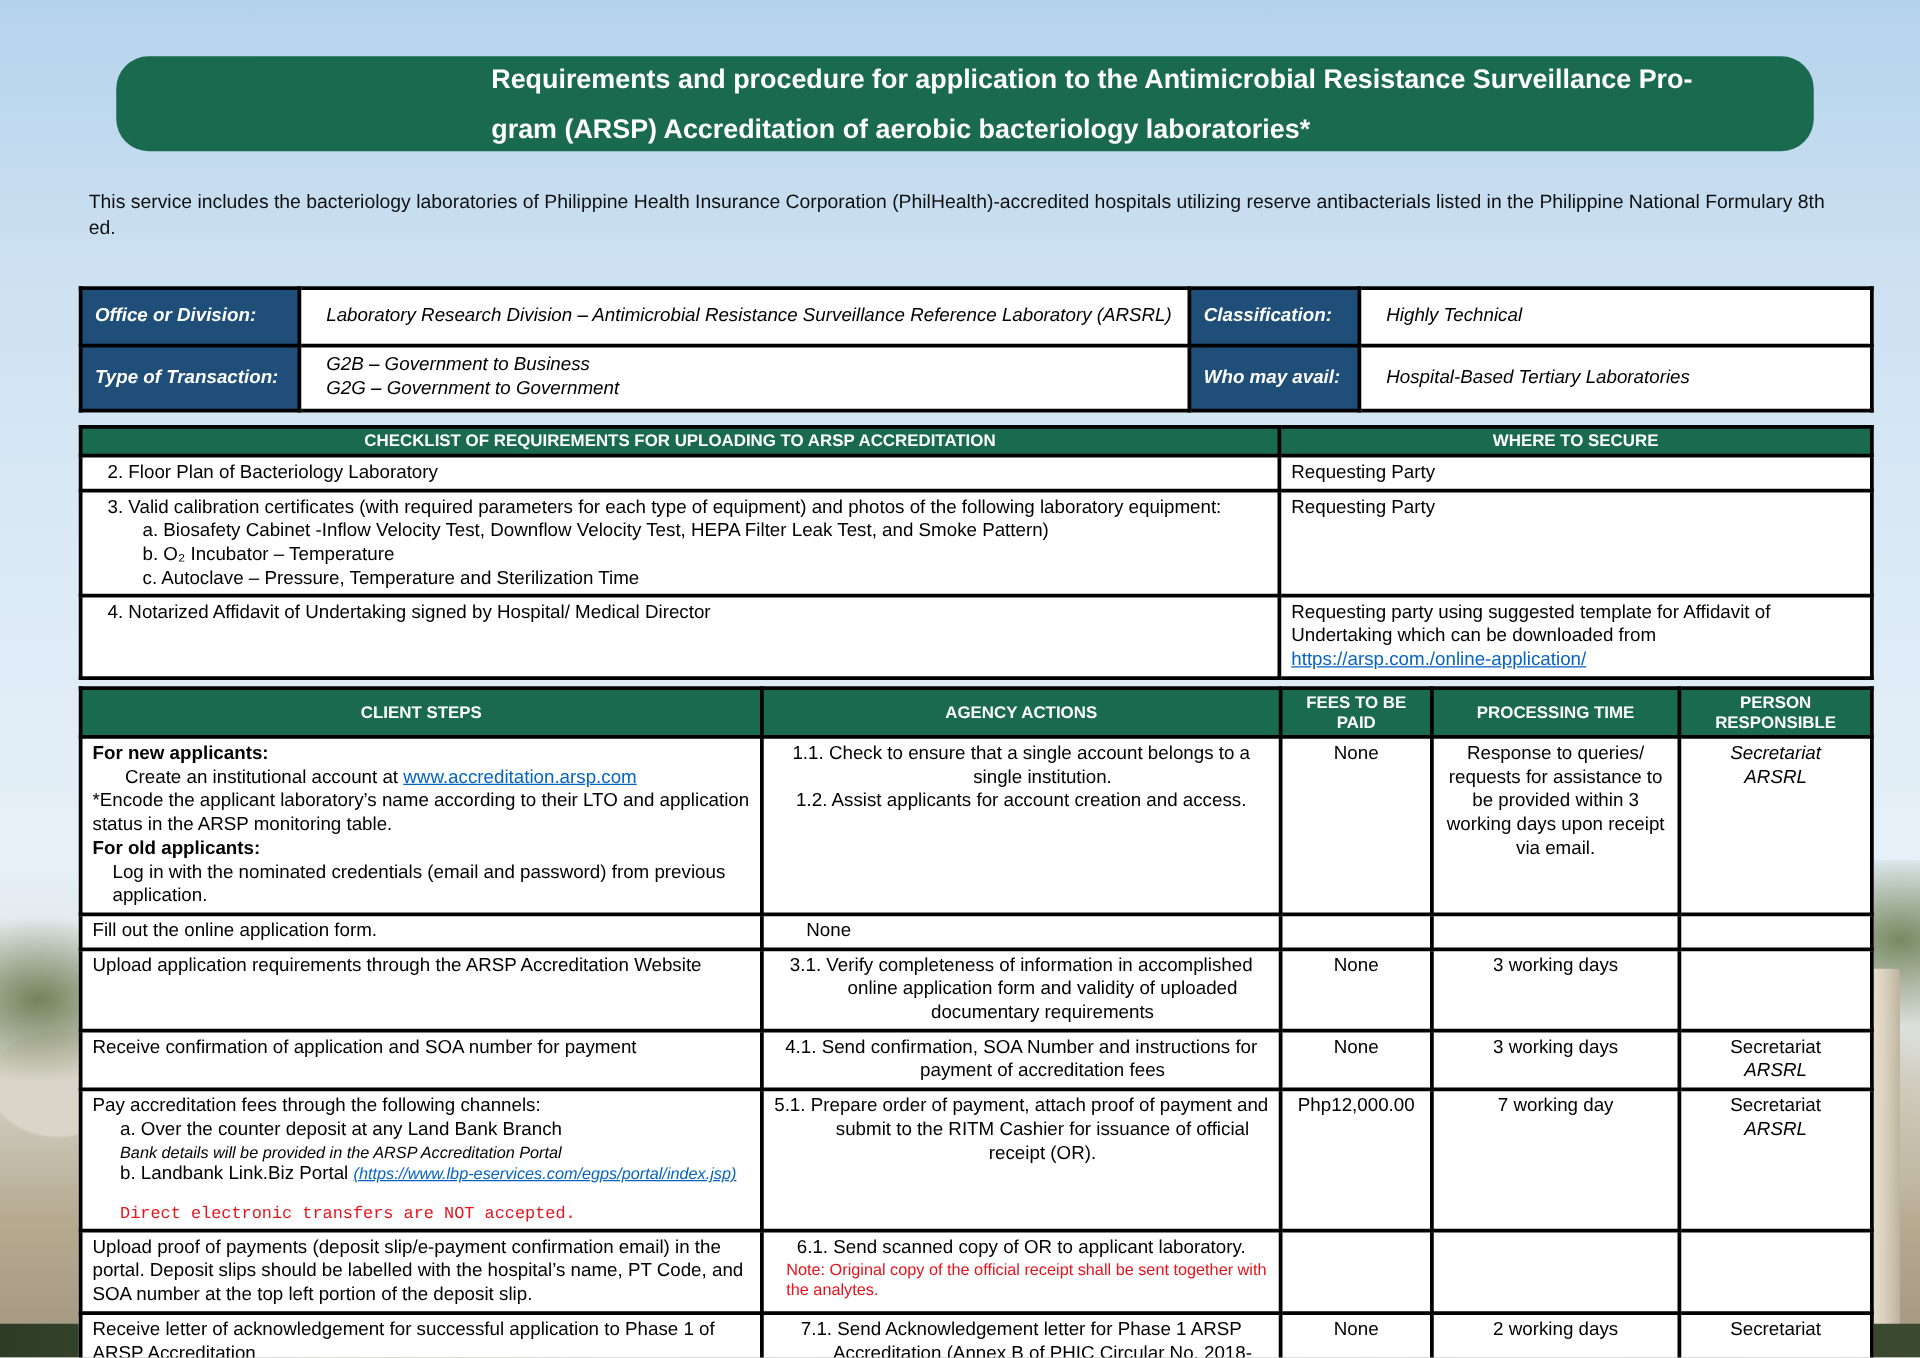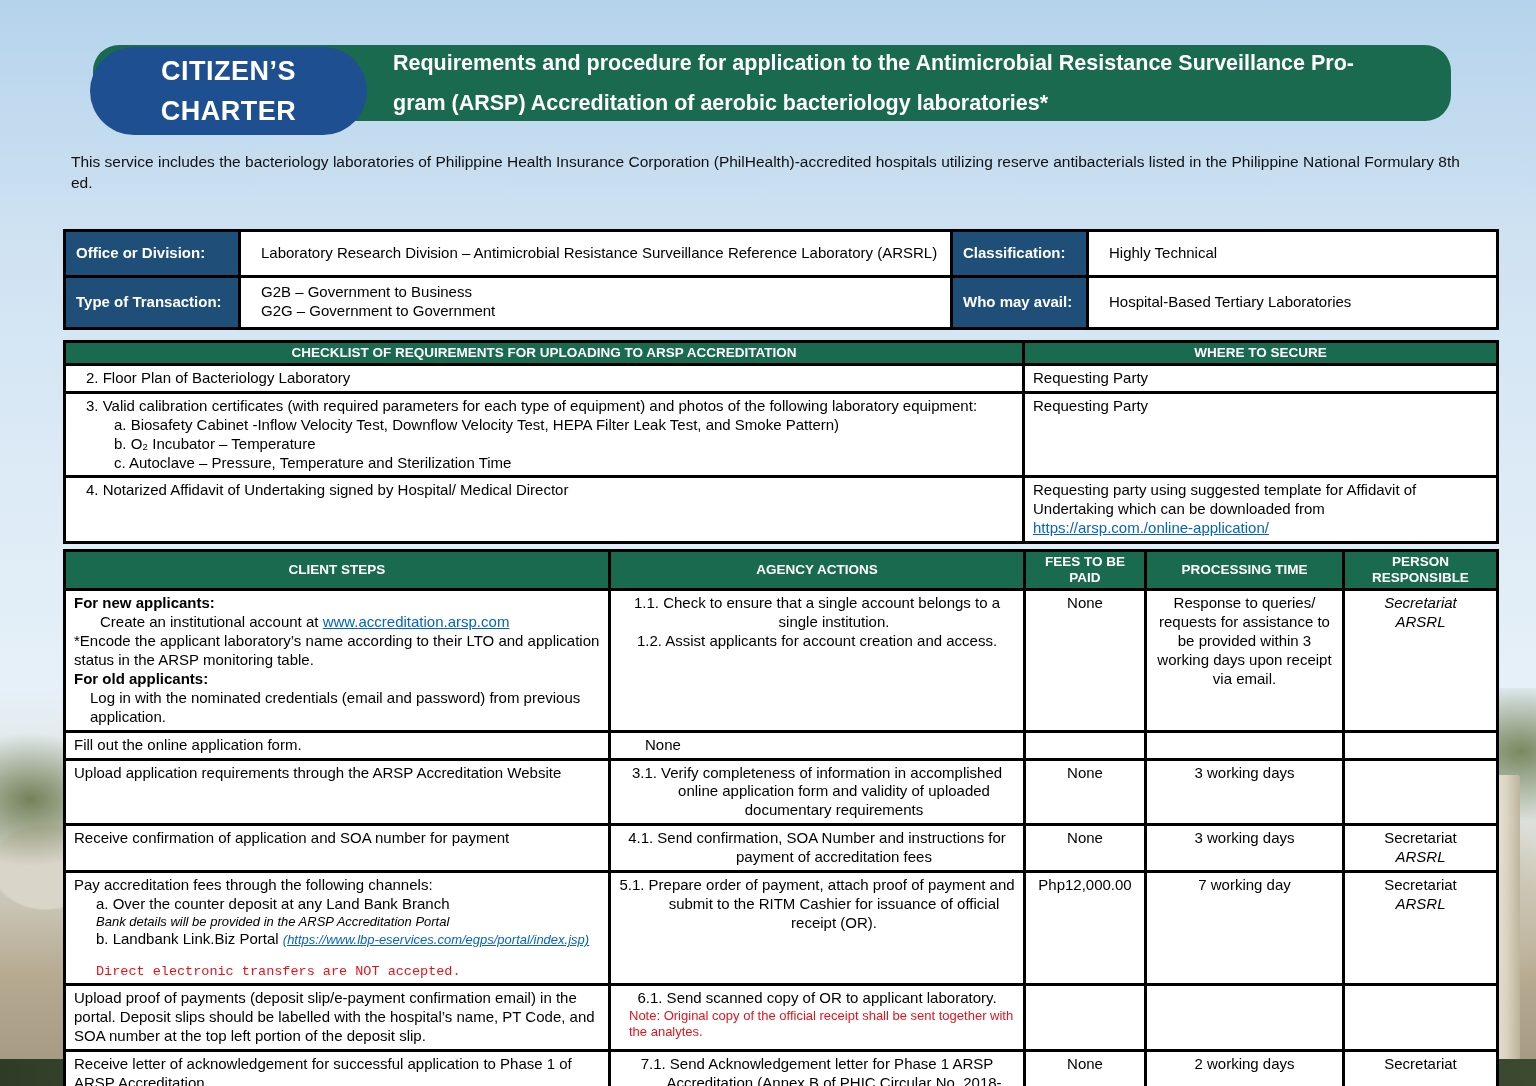--- a/index.html
+++ b/index.html
@@ -40,21 +40,21 @@
   .badge{
     position:absolute;left:27px;top:2px;width:277px;height:88px;background:#1d4f91;border-radius:44px;z-index:2;
     display:flex;flex-direction:column;justify-content:center;align-items:center;
     color:#fff;font-weight:700;font-size:27px;line-height:40px;letter-spacing:.5px;
   }
   .intro{margin:14px 6px 0 8px;font-size:15.5px;line-height:1.38;color:#111;width:1410px;}
 
   
   table{border-collapse:collapse;table-layout:fixed;width:1433px;background:#fff;}
   td,th{border:3px solid #000;vertical-align:top;padding:3px 8px;font-size:15px;line-height:1.26;word-wrap:break-word;}
-  .info-table{margin-top:35px;}
+  .info-table{margin-top:35px;font-style:italic;}
   .info-table td{vertical-align:middle;}
   .lbl{background:#1f4e79;color:#fff;font-weight:700;padding-left:10px;}
   .green-h{background:#1a6a50;color:#fff;font-weight:700;text-align:center;font-size:13.5px;vertical-align:middle;padding:2px 4px;line-height:1.2;}
   .checklist-table{margin-top:10px;padding-left:33px;}
   .main-table{margin-top:5px;}
   .c{text-align:center;}
   .b{font-weight:700;}
   .it{font-style:italic;}
   .red{color:#e8121b;}
   .small{font-size:13px;}
@@ -73,24 +73,20 @@
 <div class="pillar"></div>
 <div class="photo-band"></div>
 
 <div class="content">
 
   <div class="banner-wrap">
     <div class="banner">
       <div>Requirements and procedure for application to the Antimicrobial Resistance Surveillance Pro-</div>
       <div>gram (ARSP) Accreditation of aerobic bacteriology laboratories*</div>
     </div>
-    <div class="badge">
-      <div>CITIZEN’S</div>
-      <div>CHARTER</div>
-    </div>
   </div>
 
   <p class="intro">This service includes the bacteriology laboratories of Philippine Health Insurance Corporation (PhilHealth)-accredited hospitals utilizing reserve antibacterials listed in the Philippine National Formulary 8th ed.</p>
 
   <table class="info-table">
     <colgroup>
         <col style="width:175px">
         <col style="width:712px">
         <col style="width:136px">
         <col style="width:410px">

